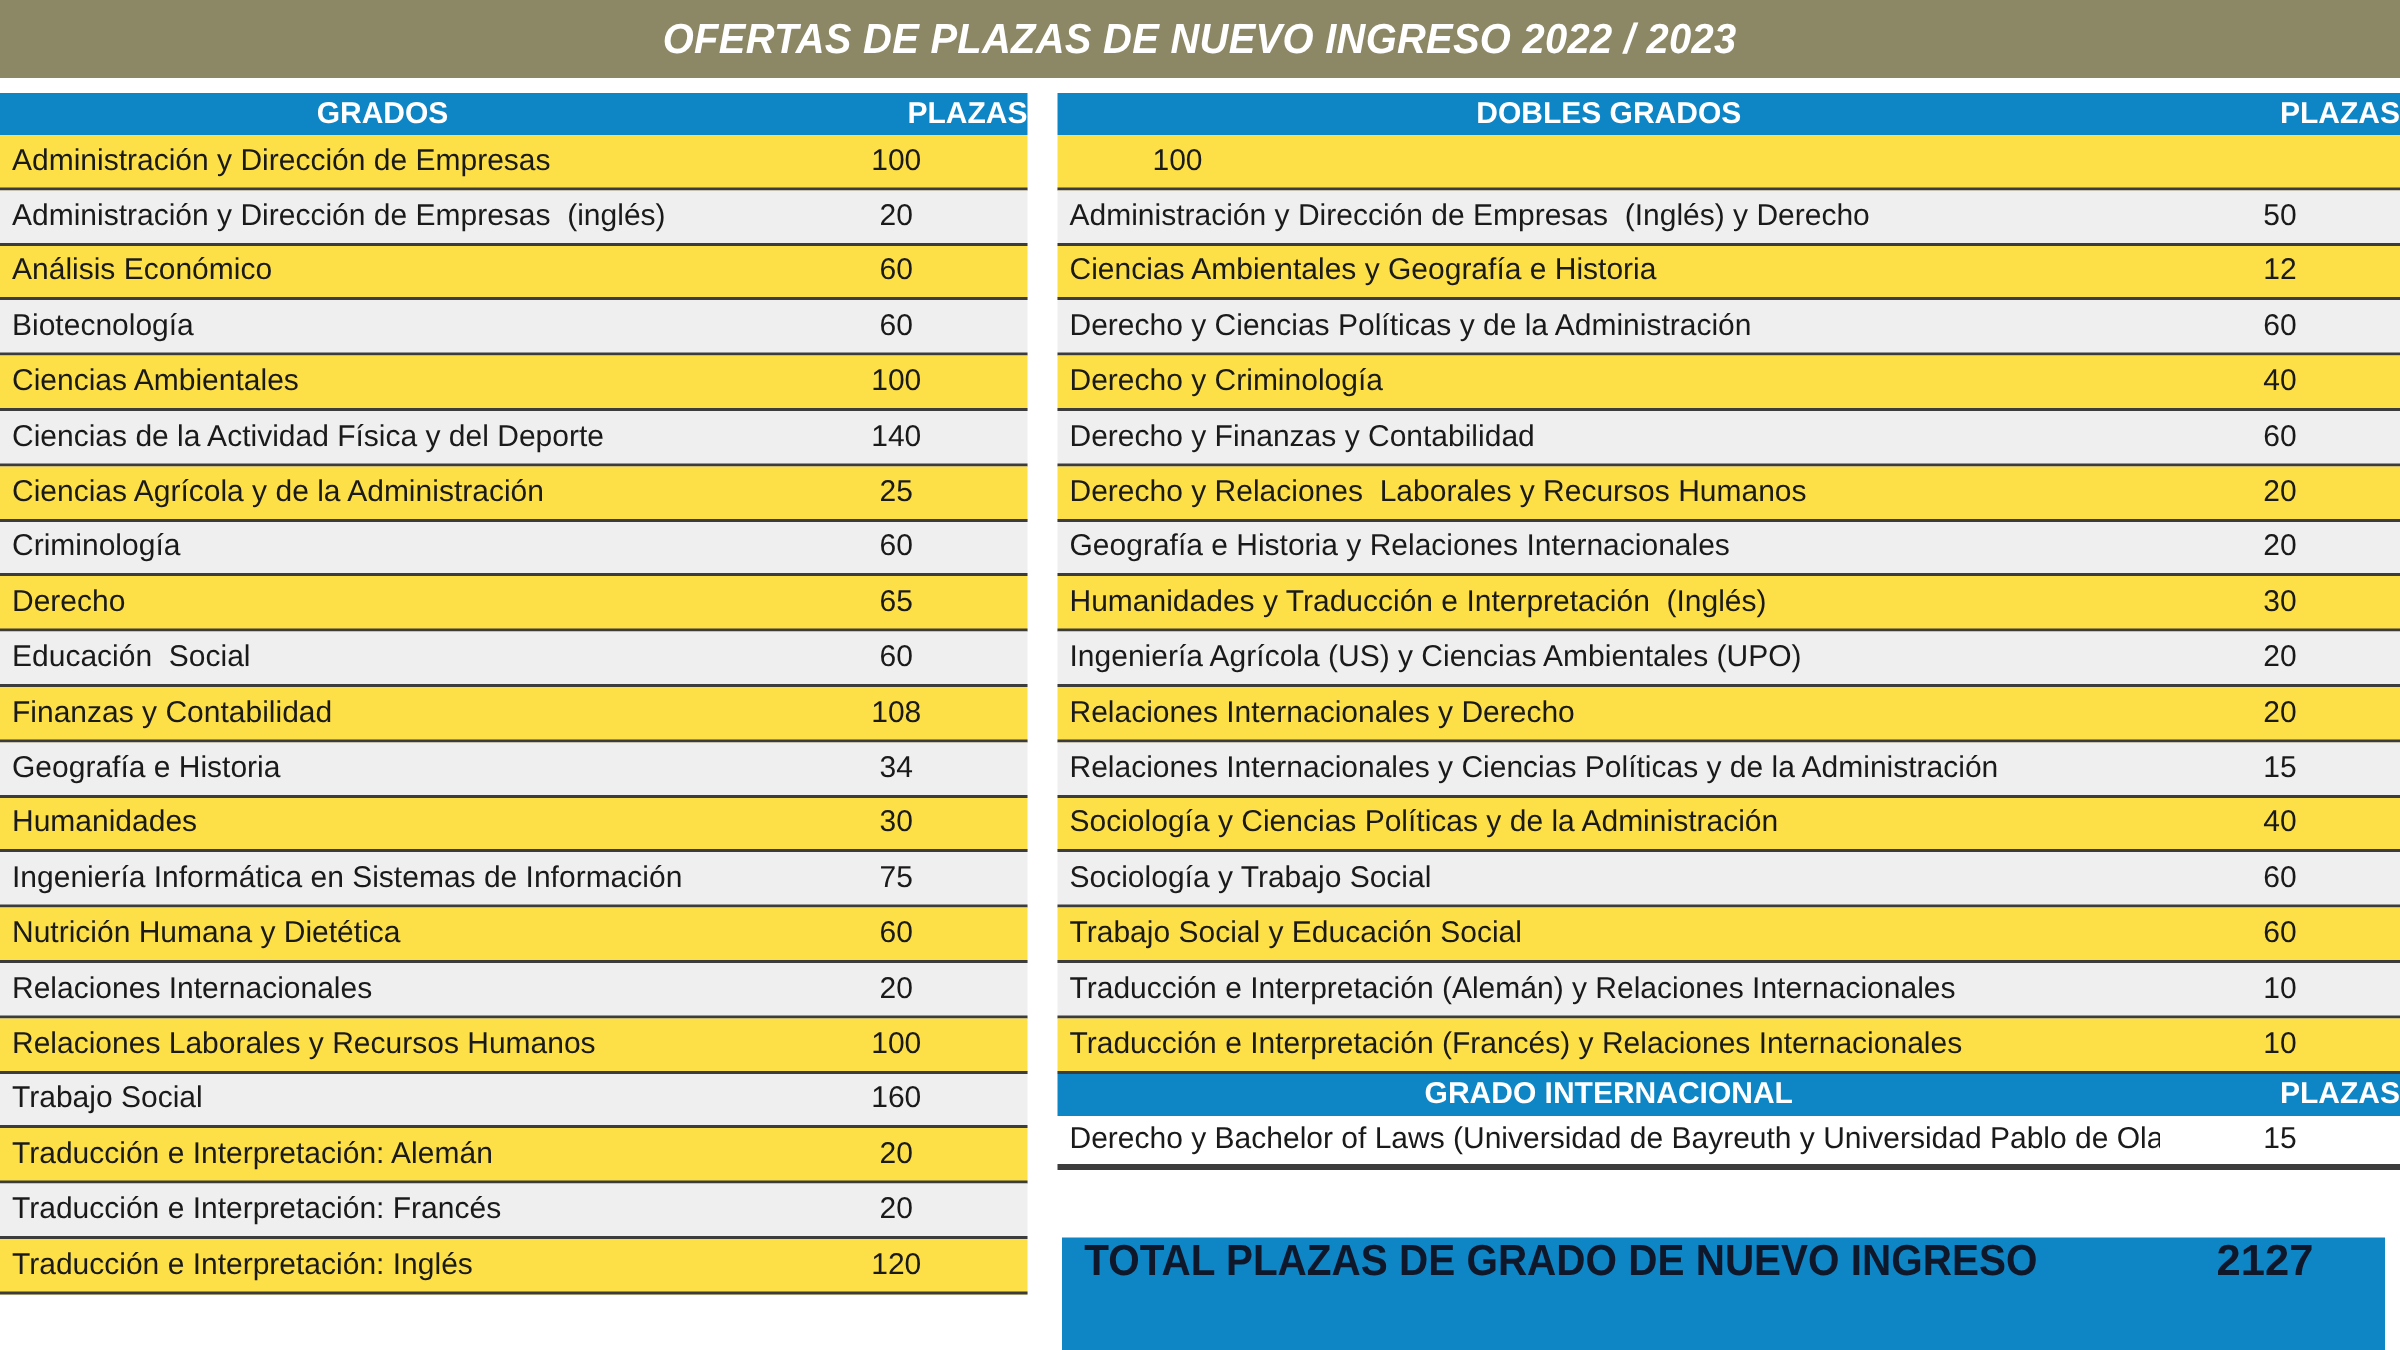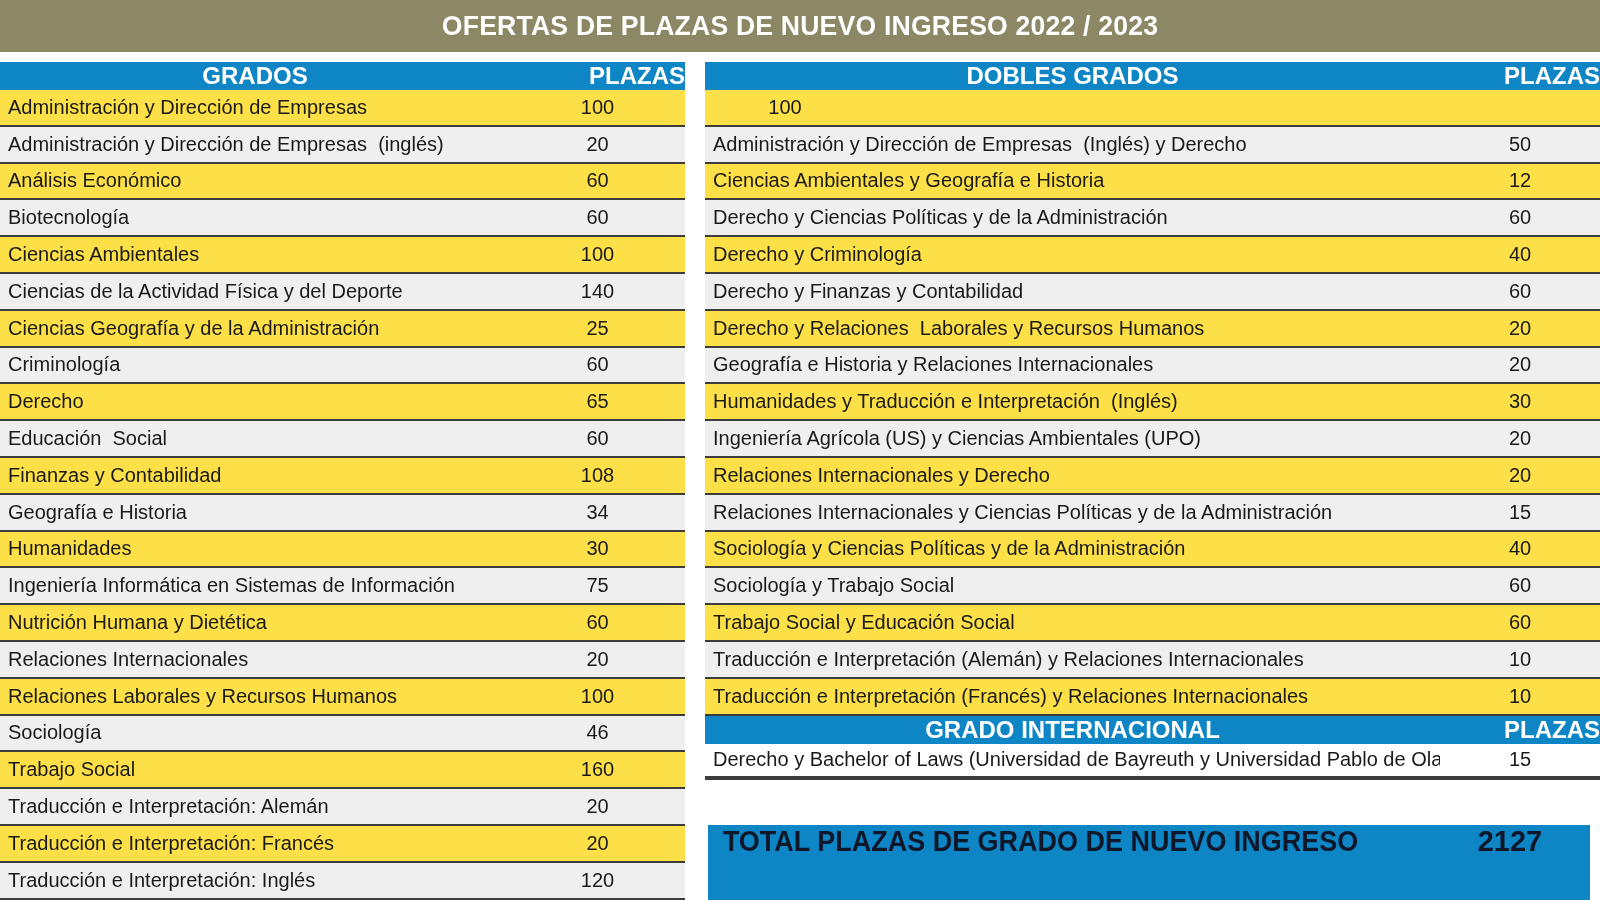--- a/index.html
+++ b/index.html
@@ -21,20 +21,21 @@
 
   
   .title-bar {
     position: absolute;
     left: 0; top: 0;
     width: 1600px; height: 52px;
     background: #8c8765;
     display: flex;
     align-items: center;
     justify-content: center;
+    font-style: italic;
   }
   .title-bar .title-text {
     color: #ffffff;
     font-weight: bold;
     font-size: 28px;
     letter-spacing: 0.2px;
     transform: scaleX(0.95);
     white-space: pre;
   }
 
@@ -43,21 +44,21 @@
   .tbl-left  { left: 0;     width: 685px; }
   .tbl-right { left: 705px; width: 895px; }
 
   .thead {
     height: 28px;
     background: #0e85c5;
     display: flex;
     align-items: center;
     color: #ffffff;
     font-weight: bold;
-    font-size: 24px;
+    font-size: 20px;
   }
   .thead .h-name   { flex: 1; text-align: center; }
   .thead .h-plazas { text-align: right; }
   .tbl-left  .thead .h-plazas { width: 175px; }
   .tbl-right .thead .h-plazas { width: 160px; }
 
   .row {
     display: flex;
     align-items: center;
     height: 36.8px;
@@ -148,21 +149,21 @@
           <div class="cell-name">Ciencias Ambientales</div>
           <div class="cell-plazas">100</div>
         </div>
 
         <div class="row">
           <div class="cell-name">Ciencias de la Actividad Física y del Deporte</div>
           <div class="cell-plazas">140</div>
         </div>
 
         <div class="row">
-          <div class="cell-name">Ciencias Geografía y de la Administración</div>
+          <div class="cell-name">Ciencias Agrícola y de la Administración</div>
           <div class="cell-plazas">25</div>
         </div>
 
         <div class="row">
           <div class="cell-name">Criminología</div>
           <div class="cell-plazas">60</div>
         </div>
 
         <div class="row">
           <div class="cell-name">Derecho</div>
@@ -202,24 +203,20 @@
         <div class="row">
           <div class="cell-name">Relaciones Internacionales</div>
           <div class="cell-plazas">20</div>
         </div>
 
         <div class="row">
           <div class="cell-name">Relaciones Laborales y Recursos Humanos</div>
           <div class="cell-plazas">100</div>
         </div>
 
-        <div class="row">
-          <div class="cell-name">Sociología</div>
-          <div class="cell-plazas">46</div>
-        </div>
 
         <div class="row">
           <div class="cell-name">Trabajo Social</div>
           <div class="cell-plazas">160</div>
         </div>
 
         <div class="row">
           <div class="cell-name">Traducción e Interpretación: Alemán</div>
           <div class="cell-plazas">20</div>
         </div>

